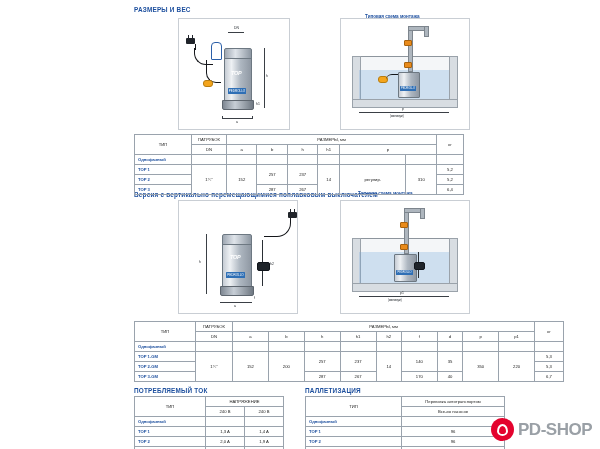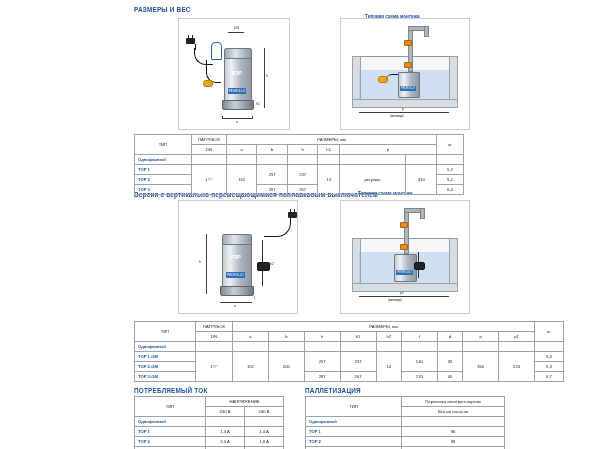--- a/index.html
+++ b/index.html
@@ -428,14 +428,20 @@
       <td class="lft bluebold">TOP 2</td>
       <td>96</td>
     </tr>
     <tr>
       <td class="lft bluebold">TOP 3</td>
       <td>96</td>
     </tr>
   </tbody>
     </table>
 
+  <div class="wm">
+    <div class="wm-circle"></div>
+    <div class="wm-text">
+      <span>PD</span><span class="dash">-</span><span>SHOP</span>
+    </div>
+  </div>
 
 </div>
 
 </body></html>

